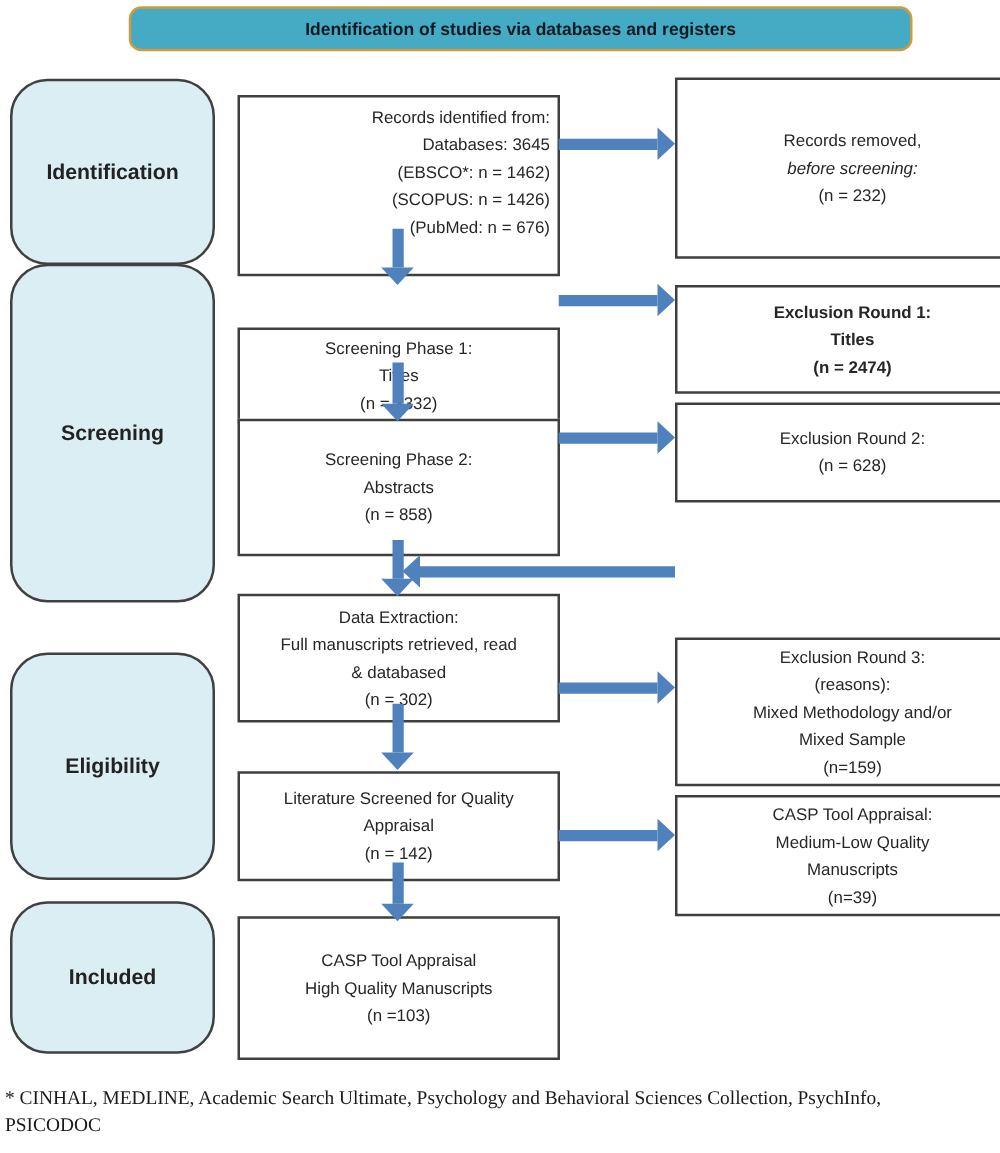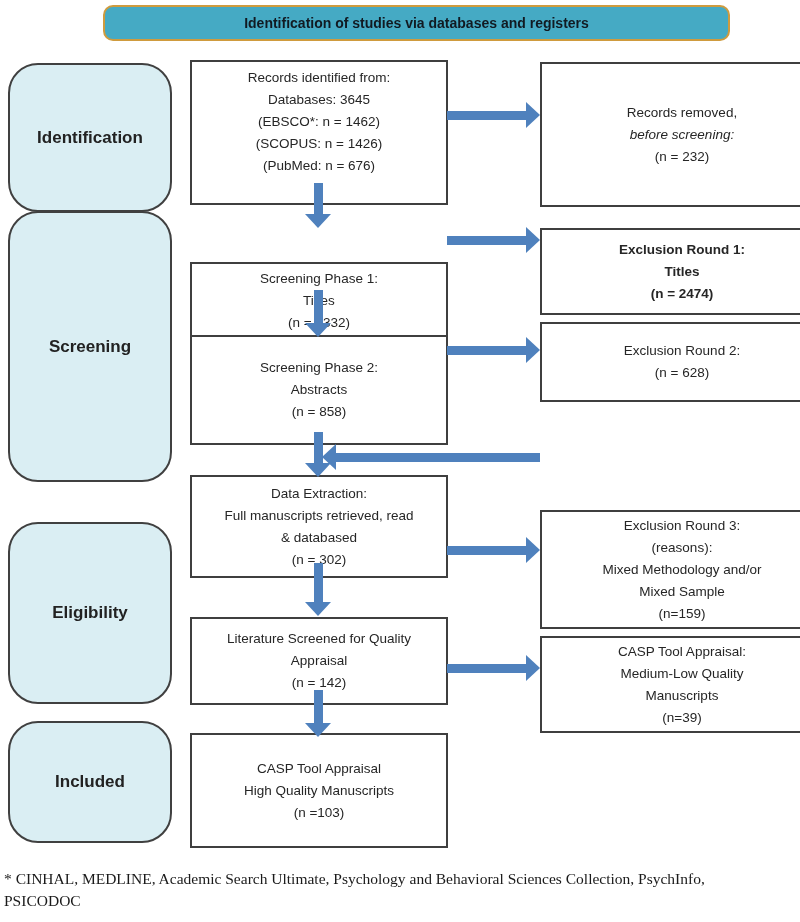--- a/index.html
+++ b/index.html
@@ -22,21 +22,21 @@
   .stage-eligibility{top:522px;height:182px;}
   .stage-included{top:721px;height:122px;}
 
   
   .fbox{position:absolute;background:#ffffff;border:2px solid #3f3f3f;box-sizing:border-box;
         display:flex;flex-direction:column;align-items:center;justify-content:center;
         font-size:13.5px;line-height:22px;color:#262626;text-align:center;padding:2px 6px;}
   .fbox .italic{font-style:italic;}
 
   .mid{left:190px;width:258px;}
-  .m1{top:60px;height:145px;justify-content:flex-start;padding-top:5px;}
+  .m1{top:76px;height:145px;justify-content:flex-start;padding-top:5px;align-items:flex-end;}
   .m2{top:226px;height:77px;margin-top:36px;}
   .m3{top:335px;height:110px;}
   .m4{top:475px;height:103px;}
   .m5{top:617px;height:88px;}
   .m6{top:733px;height:115px;}
 
   .rgt{left:540px;width:284px;}
   .r1{top:62px;height:145px;}
   .r2{top:228px;height:87px;font-weight:bold;}
   .r3{top:322px;height:80px;}

